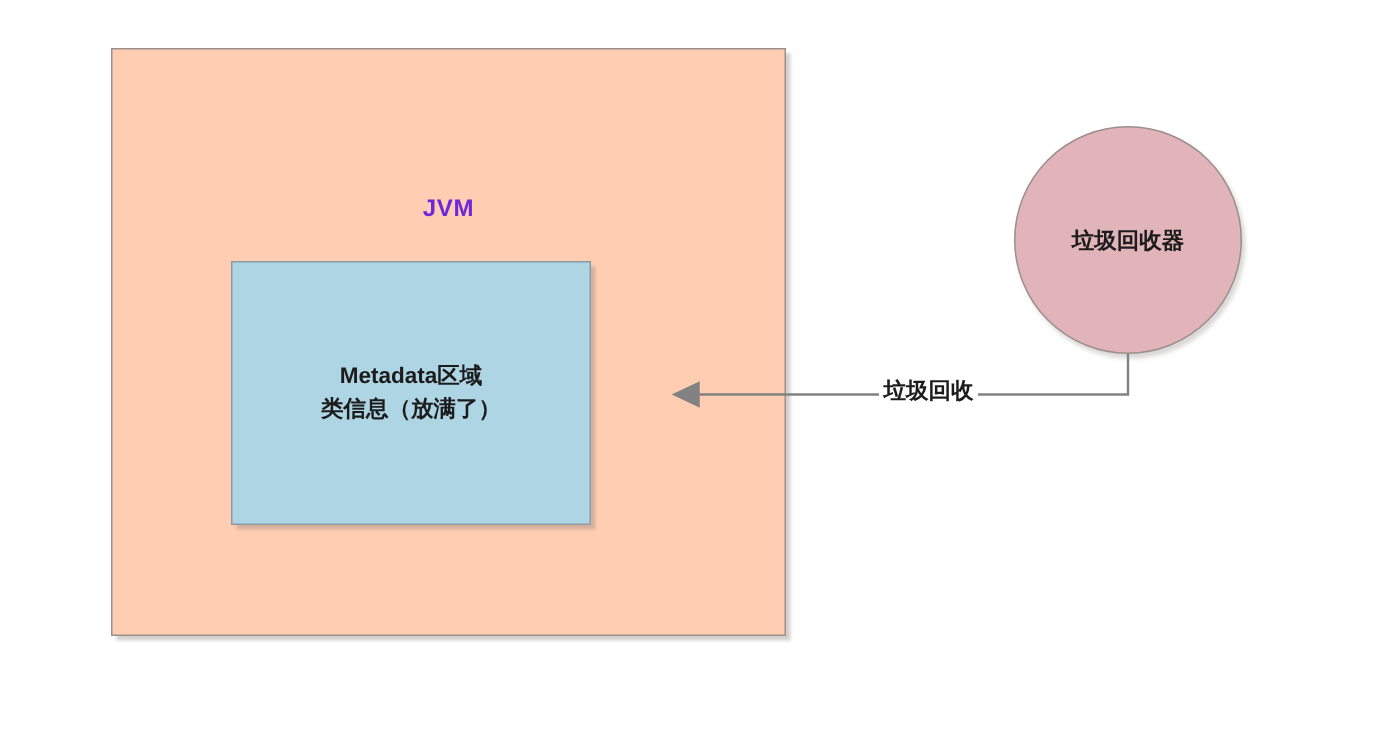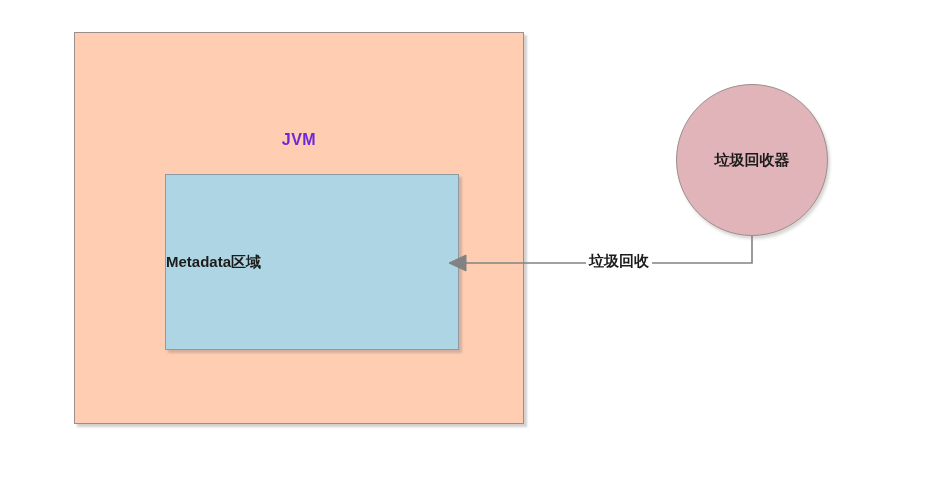--- a/index.html
+++ b/index.html
@@ -46,31 +46,30 @@
     font-weight: 700;
     letter-spacing: 0.5px;
     color: #6d28d9;
   }
 
   
   .meta-box {
     position: absolute;
     left: 154px;
     top: 174px;
-    width: 294px;
+    width: 240px;
     height: 176px;
     background: #aed5e3;
     border: 1px solid #8c9ba3;
     box-shadow: 3px 3px 2px rgba(120,110,108,0.30);
     box-sizing: border-box;
     display: flex;
     flex-direction: column;
-    align-items: flex-start;
+    align-items: center;
     justify-content: center;
-    margin-left: 11px;
   }
   .meta-line {
     font-size: 15px;
     font-weight: 700;
     line-height: 1.5;
     color: #1c1c1c;
     text-align: center;
     white-space: nowrap;
   }
 
@@ -126,20 +125,21 @@
 <body>
 
 <div id="diagram-canvas">
 
   <div class="jvm-box">
     <div class="jvm-label">JVM</div>
   </div>
 
   <div class="meta-box">
     <div class="meta-line">Metadata区域</div>
+    <div class="meta-line">类信息（放满了）</div>
   </div>
 
   <div class="gc-circle">
     <div class="gc-label">垃圾回收器</div>
   </div>
 
   <svg id="connector-svg" viewBox="0 0 932 502" xmlns="http://www.w3.org/2000/svg">
     <g>
       <path d="M 752 236 L 752 263 L 461 263" fill="none" stroke="#828282" stroke-width="1.6"></path>
       <polygon points="449,263 466,255 466,271" fill="#828282" stroke="#828282" stroke-width="1"></polygon>

